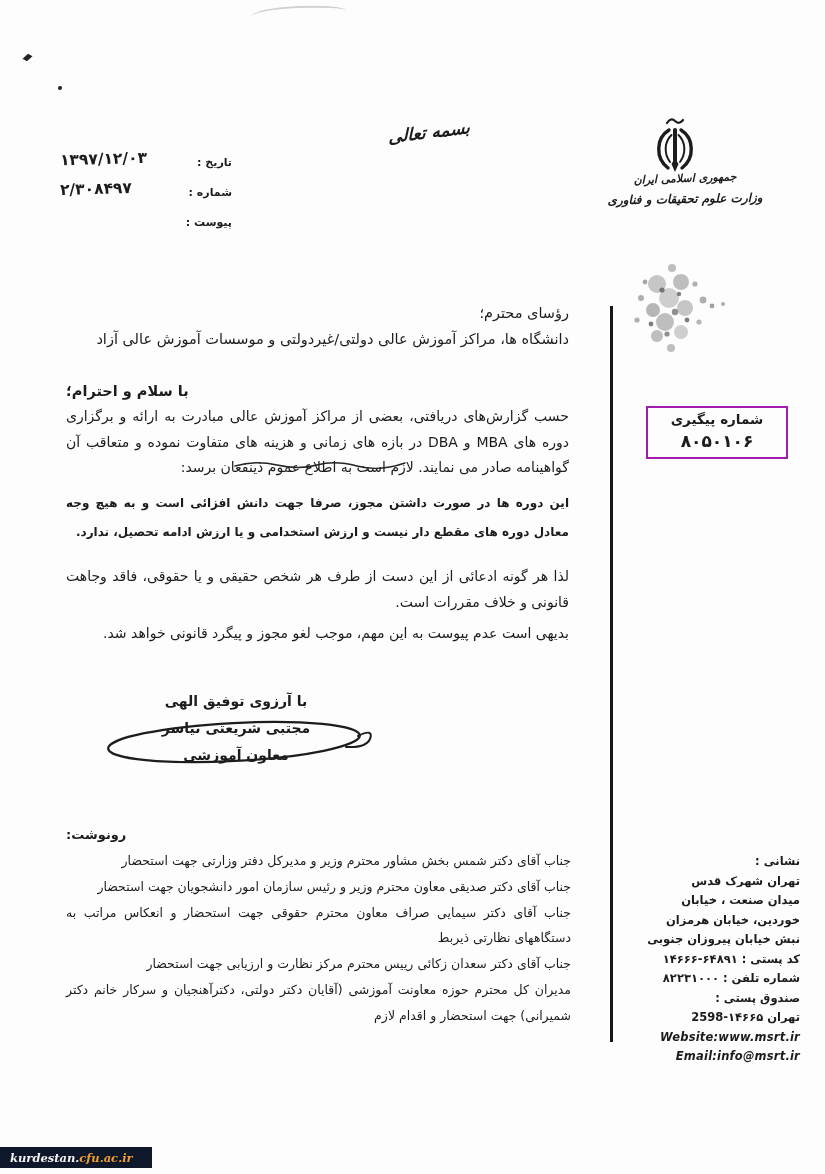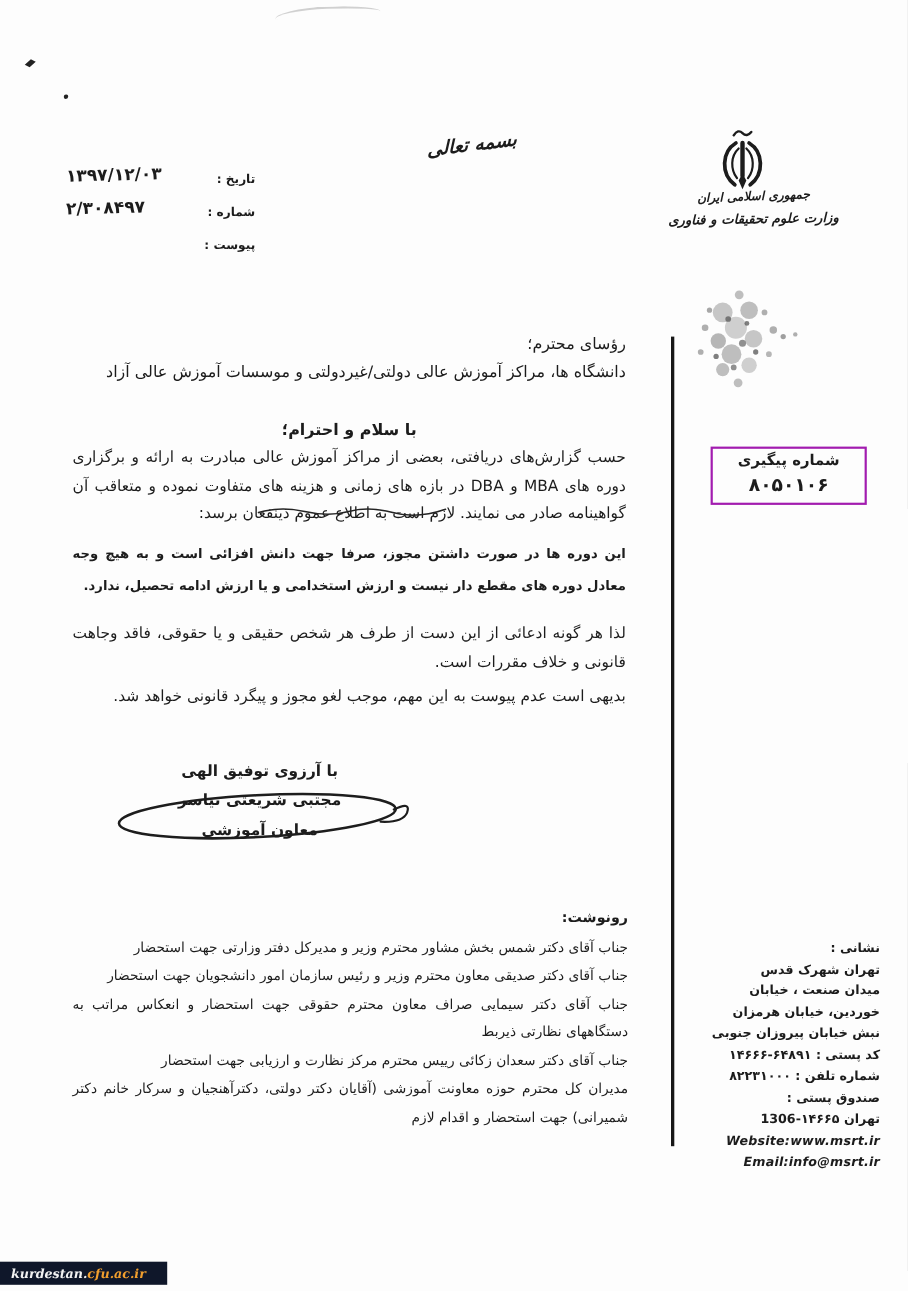--- a/index.html
+++ b/index.html
@@ -38,33 +38,33 @@
   
   .vrule{position:absolute;left:610px;top:306px;width:3px;height:736px;background:#171717;}
   .tracking{position:absolute;left:646px;top:406px;width:134px;border:2px solid #a21caf;
             padding:3px 2px 6px;text-align:center;direction:rtl;background:#fdfdfd;}
   .tracking-label{font-size:13.5px;font-weight:bold;}
   .tracking-value{font-size:17px;font-weight:bold;letter-spacing:4px;margin-top:4px;}
   
   .body-col{position:absolute;left:66px;top:300px;width:503px;direction:rtl;
             font-size:14px;line-height:25.5px;text-align:justify;}
   .sal{font-size:14.5px;font-weight:normal;line-height:26px;text-align:right;}
-  .greet{font-size:14.5px;font-weight:bold;line-height:26px;margin-top:26px;text-align:center;}
+  .greet{font-size:14.5px;font-weight:bold;line-height:26px;margin-top:26px;text-align:left;}
   .p1{margin-top:0;}
   .p2{margin-top:8px;font-weight:bold;font-size:12px;line-height:29px;}
   .p3{margin-top:16px;line-height:26px;}
   .p4{margin-top:5px;line-height:26px;text-align:right;}
   .pen-underline{position:absolute;left:233px;top:456px;}
   
   .signature{position:absolute;left:100px;top:688px;width:272px;text-align:center;
              direction:rtl;font-weight:bold;font-size:14px;line-height:27px;}
   .sig-scribble{position:absolute;left:94px;top:710px;}
   
   .cc{position:absolute;left:66px;top:822px;width:505px;direction:rtl;}
-  .cc-heading{font-size:13px;font-weight:bold;line-height:26px;text-align:right;}
+  .cc-heading{font-size:13px;font-weight:bold;line-height:26px;text-align:left;}
   .cc-item{font-size:12.5px;line-height:25.8px;text-align:justify;margin-top:0;}
   
   .contact{position:absolute;left:608px;top:852px;width:192px;direction:rtl;
            text-align:right;font-size:11.5px;font-weight:bold;line-height:19.5px;}
   .contact .latin{direction:ltr;font-style:italic;font-size:11.5px;letter-spacing:.2px;}
   
   .watermark{position:absolute;left:0;top:1147px;height:21px;padding:0 19px 0 10px;
              background:#0f172a;display:flex;align-items:center;
              font-family:"DejaVu Serif",serif;font-weight:bold;font-style:italic;
              font-size:11.5px;}
@@ -189,21 +189,21 @@
 
   <div class="contact">
     <div>نشانی :</div>
     <div>تهران شهرک قدس</div>
     <div>میدان صنعت ، خیابان</div>
     <div>خوردین، خیابان هرمزان</div>
     <div>نبش خیابان پیروزان جنوبی</div>
     <div>کد پستی : ‭۱۴۶۶۶-۶۴۸۹۱‬</div>
     <div>شماره تلفن : ۸۲۲۳۱۰۰۰</div>
     <div>صندوق پستی :</div>
-    <div>تهران ‭1306-۱۴۶۶۵‬</div>
+    <div>تهران ‭2598-۱۴۶۶۵‬</div>
     <div class="latin">Website:www.msrt.ir</div>
     <div class="latin">Email:info@msrt.ir</div>
   </div>
 
   <div class="watermark">
     <span class="wm-prefix">kurdestan.</span>
       <span class="wm-domain">cfu.ac.ir</span>
   </div>
 
 </div>

